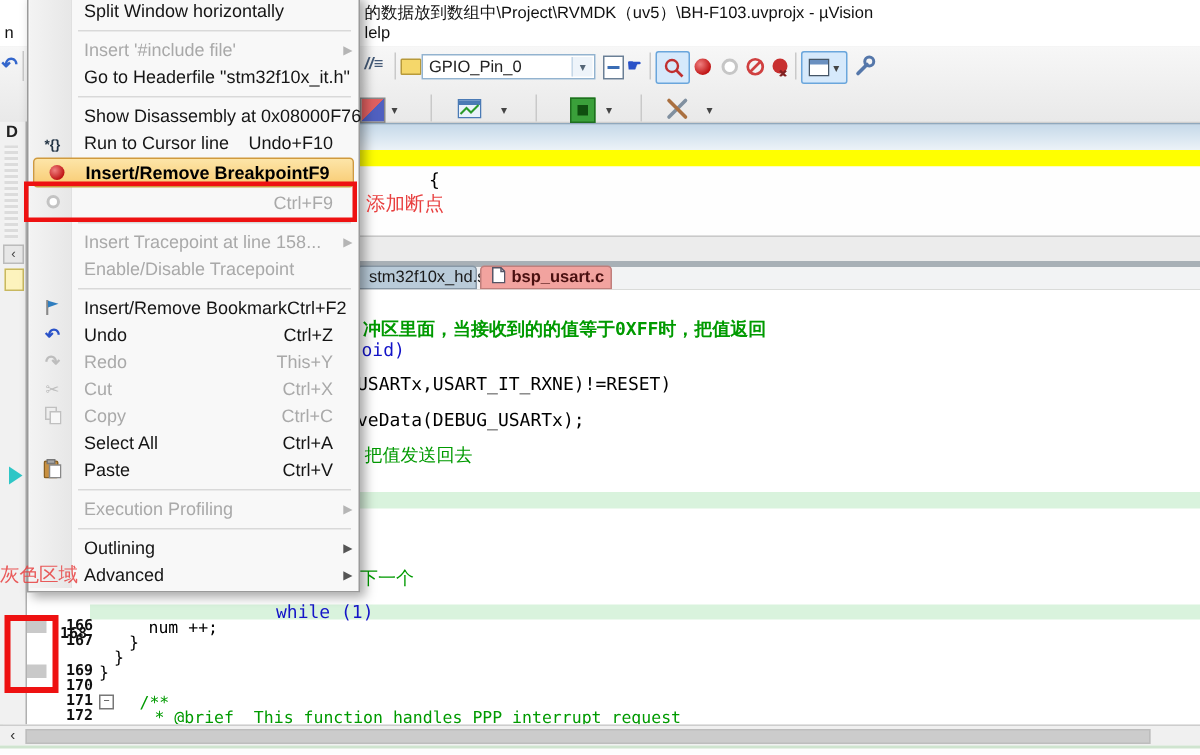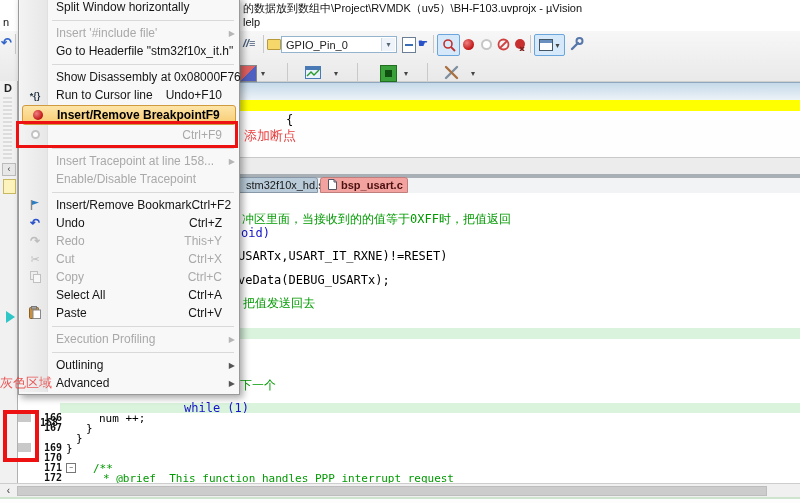--- a/index.html
+++ b/index.html
@@ -186,21 +186,21 @@
 </div>
 
 <div class="abs" id="editor">
   <div class="greenrow" style="left:237px;top:135px;width:563px;height:11px;"></div>
   <div class="greenrow" style="left:60px;top:210px;width:740px;height:10px;"></div>
 
   <div class="abs" style="left:0;top:216px;width:2px;height:74px;background:#8cbc8c;"></div>
   <div class="bpblock" style="top:220px;"></div>
   <div class="bpblock" style="top:250px;"></div>
   <div id="frags-host">
-      <span class="frag comment" style="left: 242px; top: 18px;">冲区里面，当接收到的的值等于0XFF时，把值返回</span>
+      <span class="frag comment" style="left: 242px; top: 18px; font-weight: bold;">冲区里面，当接收到的的值等于0XFF时，把值返回</span>
       <span class="frag keyword" style="left: 241px; top: 33px;">oid)</span>
       <span class="frag code" style="left: 238px; top: 56px;">USARTx,USART_IT_RXNE)!=RESET)</span>
       <span class="frag code" style="left: 238px; top: 80px;">veData(DEBUG_USARTx);</span>
       <span class="frag comment" style="left: 243px; top: 102px;">把值发送回去</span>
       <span class="frag comment" style="left: 240px; top: 184px;">下一个</span>
       <span class="frag keyword" style="left: 184px; top: 208px;">while (1)</span>
     </div>
   <div id="lines-host">
       <span class="lnum" style="left: 36px; top: 219px;">166</span>
       <span class="lcode" style="left: 99px; top: 219px; color: rgb(0, 0, 0);">num ++;</span>

